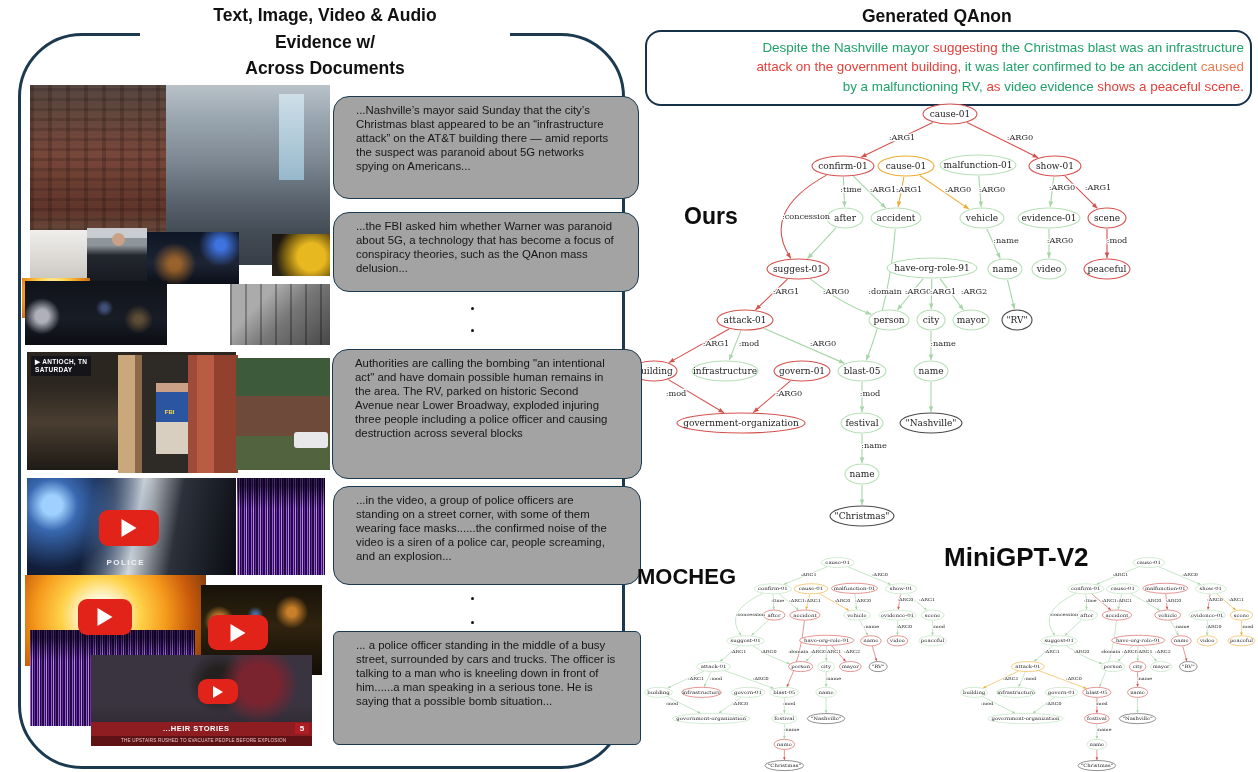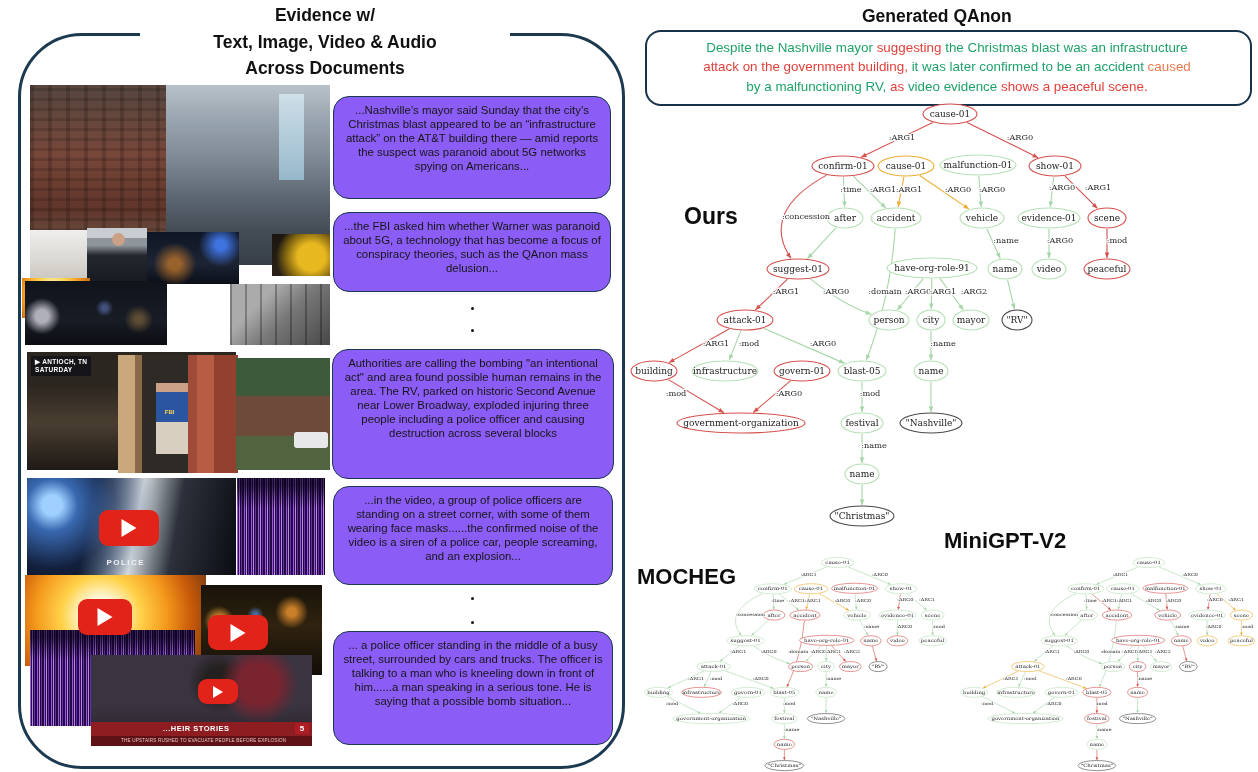--- a/index.html
+++ b/index.html
@@ -69,47 +69,47 @@
     linear-gradient(180deg,#3a3440 0 55%,#262129 100%);}
   .news-banner{position:absolute;left:0;bottom:10px;right:0;height:14px;background:#8e1d22;color:#fff;font-size:7.5px;font-weight:800;letter-spacing:.5px;line-height:14px;padding-left:72px;}
   .news-subbanner{position:absolute;left:0;bottom:0;right:0;height:10px;background:#5f1216;color:#e6c4c4;font-size:4.6px;line-height:10px;padding-left:30px;letter-spacing:.2px;}
   .badge5{position:absolute;right:3px;bottom:12px;width:14px;height:11px;background:#b01c24;color:#fff;font-size:8px;font-weight:800;text-align:center;line-height:11px;z-index:3;}
 
   .yt{position:absolute;background:#e2231a;border-radius:9px;z-index:6;}
   .yt::after{content:"";position:absolute;left:50%;top:50%;transform:translate(-50%,-50%);
     border-style:solid;border-width:9px 0 9px 15px;border-color:transparent transparent transparent #fff;}
   .yt-sm::after{border-width:6px 0 6px 10px;}
 
-  .ev-box{position:absolute;border:1.6px solid #1b3a50;border-radius:16px;background:#8b5cf6;
-    font-size:11.4px;line-height:1.23;color:#161616;padding:6px 8px;z-index:3;text-align:center;}
+  .ev-box{position:absolute;border:1.6px solid #1b3a50;border-radius:16px;background:#a3a3a3;
+    font-size:11.4px;line-height:1.23;color:#161616;padding:6px 22px;z-index:3;}
   .vdot{position:absolute;width:3.4px;height:3.4px;background:#141414;border-radius:50%;z-index:3;}
 
   
   .claim-box{position:absolute;left:645px;top:30px;width:603px;height:72px;border:2.4px solid #16324a;border-radius:16px;background:#fff;}
   .claim-title{position:absolute;left:848px;top:6px;background:#fff;padding:0 14px;font-size:17.5px;font-weight:800;color:#111;z-index:5;}
-  .claim-lines{position:absolute;left:650px;top:38px;width:594px;text-align:center;font-size:13.4px;line-height:1.44;font-weight:500;}
+  .claim-lines{position:absolute;left:650px;top:38px;width:594px;text-align:right;font-size:13.4px;line-height:1.44;font-weight:500;}
   .c-g{color:#1fa26a;} .c-r{color:#e4403a;} .c-o{color:#e87a4e;margin-top:24px;}
 
   .graph-label{position:absolute;font-weight:800;color:#0d0d0d;z-index:4;}
   .lbl-ours{left:684px;top:167px;font-size:23px;margin-top:36px;}
   .lbl-mocheg{left:637px;top:564px;font-size:22px;}
-  .lbl-minigpt{left:944px;top:528px;font-size:22px;text-align:right;}
+  .lbl-minigpt{left:944px;top:542px;font-size:26px;text-align:right;}
 
   svg.amr{position:absolute;overflow:visible;}
   svg.amr text{font-family:"DejaVu Serif","Liberation Serif",serif;}
 </style>
 </head>
 <body>
 
 <div class="canvas">
 
   <div class="evidence-panel"></div>
   <div class="evidence-title">
+    <div>Text, Image, Video &amp; Audio</div>
     <div>Evidence w/</div>
-    <div>Text, Image, Video &amp; Audio</div>
     <div>Across Documents</div>
   </div>
 
   <div class="photo c-brick"></div>
   <div class="photo c-street">
       <span class="tower"></span>
     </div>
   <div class="photo c-whiteroom"></div>
   <div class="photo c-reporter">
       <span class="face"></span>
@@ -154,28 +154,28 @@
 
   <div class="ev-box" style="left:333px;top:96px;width:260px;height:89px;">
     <span>...Nashville’s mayor said Sunday that the city’s Christmas blast appeared to be an “infrastructure attack” on the AT&amp;T building there — amid reports the suspect was paranoid about 5G networks spying on Americans...</span>
   </div>
   <div class="ev-box" style="left:333px;top:212px;width:260px;height:66px;">
     <span>...the FBI asked him whether Warner was paranoid about 5G, a technology that has become a focus of conspiracy theories, such as the QAnon mass delusion...</span>
   </div>
   <div class="vdot" style="left:471px;top:307px;"></div>
   <div class="vdot" style="left:471px;top:329px;"></div>
   <div class="ev-box" style="left:332px;top:349px;width:264px;height:116px;">
-    <span>Authorities are calling the bombing "an intentional act" and area found possible human remains in the area. The RV, parked on historic Second Avenue near Lower Broadway, exploded injuring three people including a police officer and causing destruction across several blocks</span>
+    <span>Authorities are calling the bombing "an intentional act" and have domain possible human remains in the area. The RV, parked on historic Second Avenue near Lower Broadway, exploded injuring three people including a police officer and causing destruction across several blocks</span>
   </div>
   <div class="ev-box" style="left:333px;top:486px;width:262px;height:85px;">
     <span>...in the video, a group of police officers are standing on a street corner, with some of them wearing face masks......the confirmed noise of the video is a siren of a police car, people screaming, and an explosion...</span>
   </div>
   <div class="vdot" style="left:471px;top:597px;"></div>
   <div class="vdot" style="left:471px;top:621px;"></div>
-  <div class="ev-box" style="left:333px;top:631px;width:262px;height:100px;">
+  <div class="ev-box" style="left:333px;top:631px;width:262px;height:100px;border-radius:6px;">
     <span>... a police officer standing in the middle of a busy street, surrounded by cars and trucks. The officer is talking to a man who is kneeling down in front of him......a man speaking in a serious tone. He is saying that a possible bomb situation...</span>
   </div>
 
   <div class="claim-box"></div>
   <div class="claim-title">Generated QAnon</div>
   <div class="claim-lines" id="claim-lines">
       <div><span class="c-g">Despite the Nashville mayor </span><span class="c-r">suggesting</span><span class="c-g"> the Christmas blast was an infrastructure</span></div>
       <div><span class="c-r">attack on the government building,</span><span class="c-g"> it was later confirmed to be an accident </span><span class="c-o">caused</span></div>
       <div><span class="c-g">by a malfunctioning RV,</span><span class="c-r"> as</span><span class="c-g"> video evidence </span><span class="c-r">shows a peaceful scene.</span></div>
     </div>

